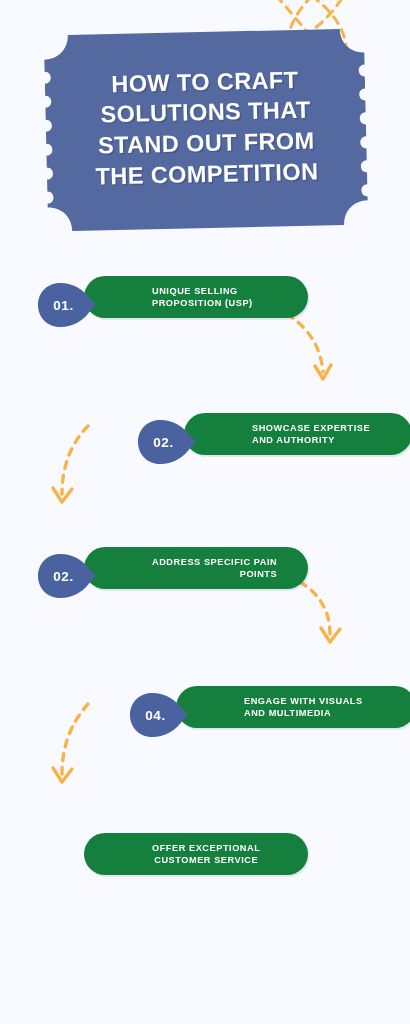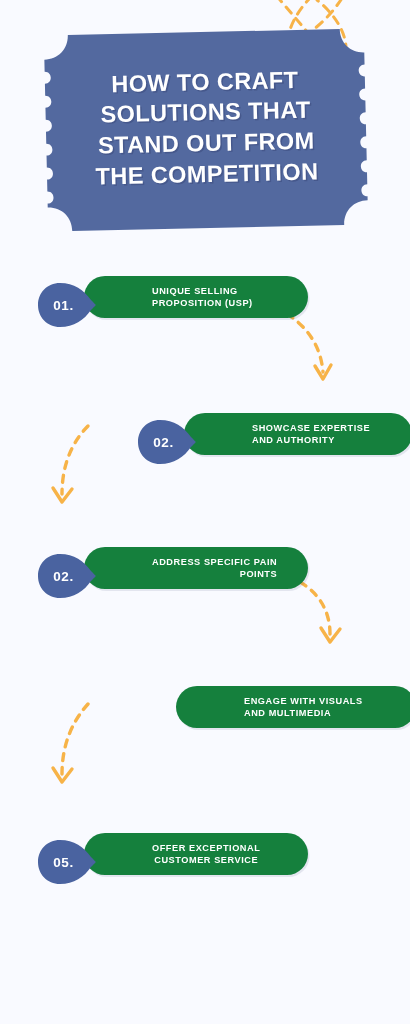--- a/index.html
+++ b/index.html
@@ -278,34 +278,34 @@
   <svg class="arrow arrow-3" viewBox="0 0 52 72" fill="none">
     <path d="M4 4 C 24 16, 34 34, 34 56" stroke="#f7b348" stroke-width="3.4" stroke-linecap="round" stroke-dasharray="7 7" fill="none"></path>
     <path d="M25 50 L 34 64 L 44 51" stroke="#f7b348" stroke-width="3.4" stroke-linecap="round" stroke-linejoin="round" fill="none"></path>
   </svg>
 
   <div class="step step-4">
     <div class="pill">
       <span>ENGAGE WITH VISUALS
 AND MULTIMEDIA</span>
     </div>
-  </div>
-
-  <svg class="arrow arrow-4" viewBox="0 0 52 92" fill="none">
-    <path d="M42 4 C 24 24, 16 48, 16 74" stroke="#f7b348" stroke-width="3.4" stroke-linecap="round" stroke-dasharray="7 7" fill="none"></path>
-    <path d="M7 68 L 16 82 L 26 69" stroke="#f7b348" stroke-width="3.4" stroke-linecap="round" stroke-linejoin="round" fill="none"></path>
-  </svg>
-
-  <div class="step step-5">
-    <div class="pill">
-      <span>OFFER EXCEPTIONAL
-CUSTOMER SERVICE</span>
-    </div>
     <div class="num-badge">
       <svg class="teardrop" viewBox="0 0 58 44" preserveAspectRatio="none">
         <path fill="#4a63a0" d="M22 0 C 36 0, 46 7, 53 17 C 56 20, 58 22, 58 22 C 58 22, 56 24, 53 27 C 46 37, 36 44, 22 44 C 9 44, 0 34, 0 22 C 0 10, 9 0, 22 0 Z"></path>
       </svg>
-      <span>05.</span>
+      <span>04.</span>
+    </div>
+  </div>
+
+  <svg class="arrow arrow-4" viewBox="0 0 52 92" fill="none">
+    <path d="M42 4 C 24 24, 16 48, 16 74" stroke="#f7b348" stroke-width="3.4" stroke-linecap="round" stroke-dasharray="7 7" fill="none"></path>
+    <path d="M7 68 L 16 82 L 26 69" stroke="#f7b348" stroke-width="3.4" stroke-linecap="round" stroke-linejoin="round" fill="none"></path>
+  </svg>
+
+  <div class="step step-5">
+    <div class="pill">
+      <span>OFFER EXCEPTIONAL
+CUSTOMER SERVICE</span>
     </div>
   </div>
 
 
 </div>
 
 </body></html>

